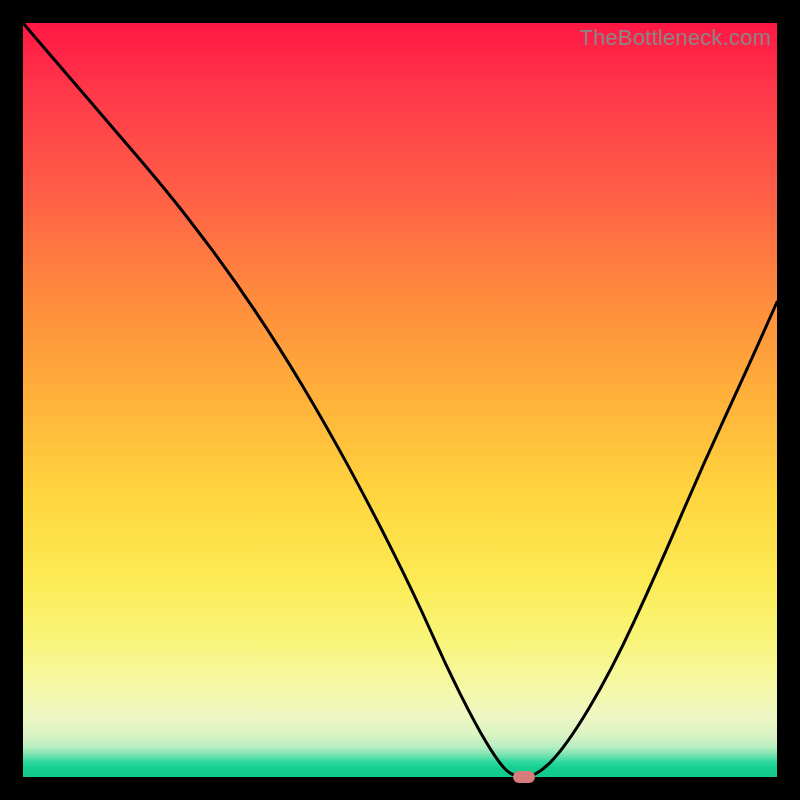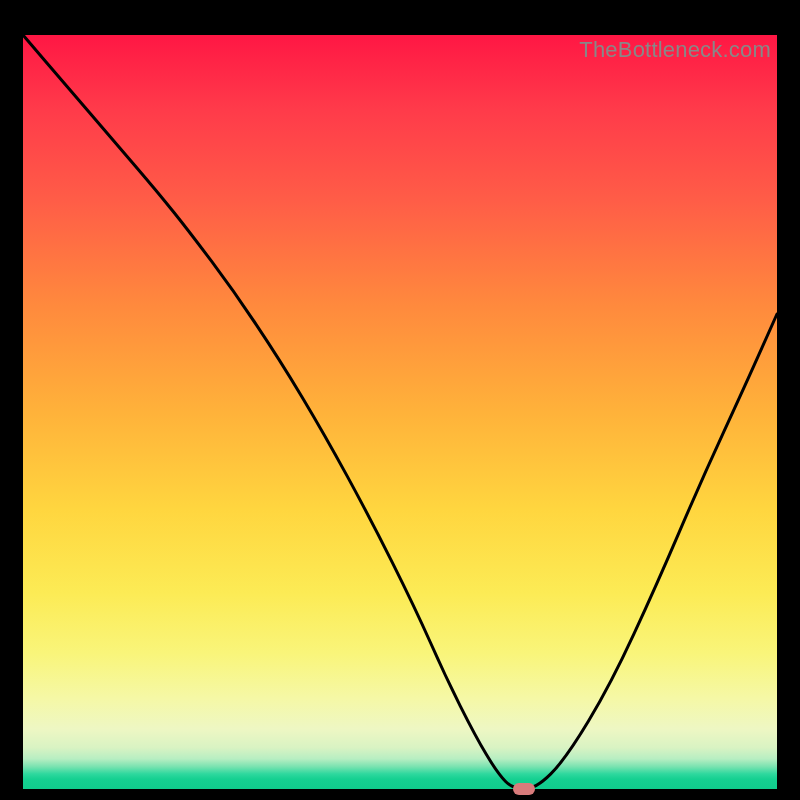--- a/index.html
+++ b/index.html
@@ -36,21 +36,20 @@
       #f9f57a 82%,
       #f5f8a6 88%,
       #eef7c3 92%,
       #d9f3c3 94.5%,
       #b7eec2 96%,
       #7be3b1 97%,
       #2ed89e 98%,
       #15d091 98.7%,
       #10cc8c 100%
     );
-    margin-top: 12px;
   }
   .watermark {
     position: absolute;
     top: 2px;
     right: 6px;
     color: #888888;
     font-size: 22px;
     font-weight: 500;
     letter-spacing: 0.2px;
     user-select: none;

